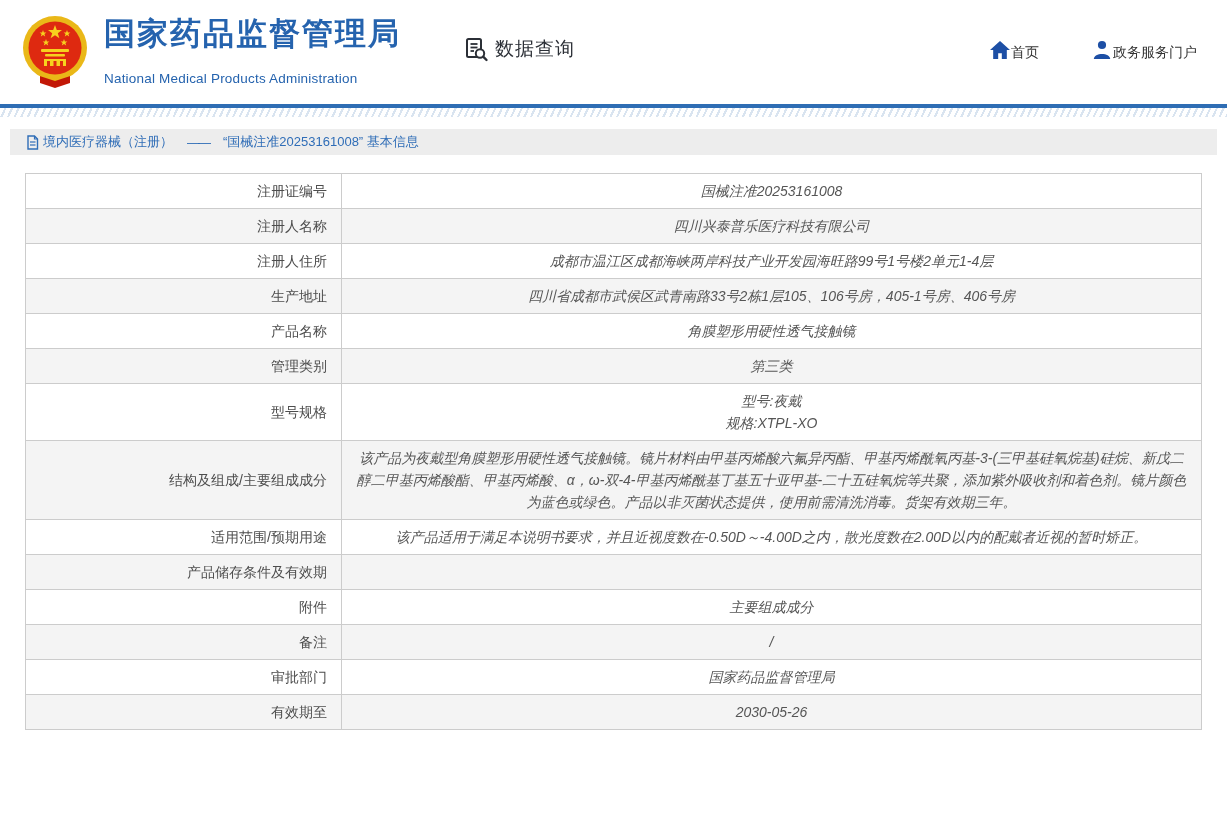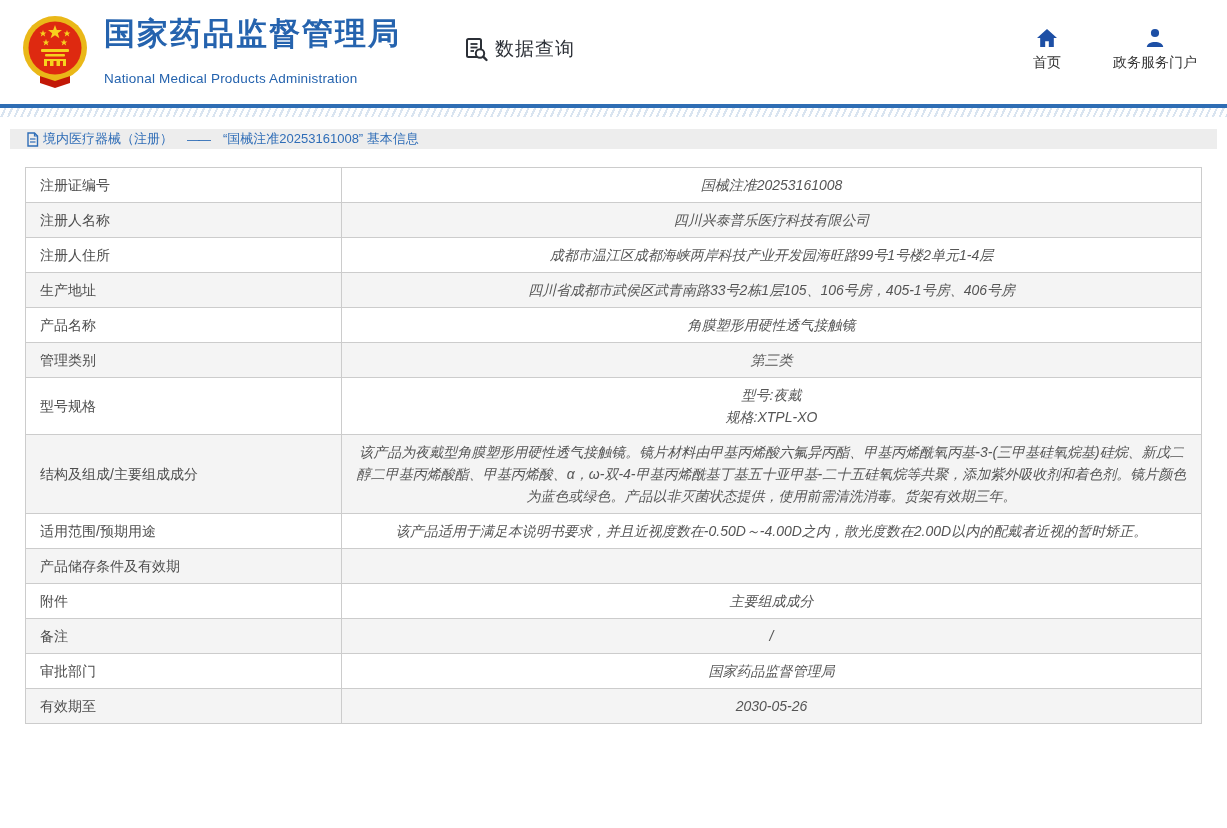--- a/index.html
+++ b/index.html
@@ -32,48 +32,48 @@
   .org-en{
     color:var(--brand-blue);font-size:13.5px;line-height:18px;margin-top:19px;letter-spacing:.2px;
   }
   .data-query{
     display:flex;align-items:flex-start;margin-left:62px;margin-top:-6px;cursor:pointer;
   }
   .data-query .dq-label{
     color:#2b2f36;font-size:19px;font-weight:500;letter-spacing:1px;margin-left:5px;
   }
   .top-nav{margin-left:auto;display:flex;gap:52px;align-items:flex-start;margin-top:-4px;}
-  .nav-item{display:flex;flex-direction:column;align-items:center;cursor:pointer;}
+  .nav-item{display:flex;align-items:center;cursor:pointer;}
   .nav-item .nav-label{color:var(--text-dark);font-size:14px;margin-top:6px;white-space:nowrap;}
   
   .blue-line{height:4px;background:var(--line-blue);}
   .stripe-band{
     height:9px;
     background:repeating-linear-gradient(115deg,#ffffff 0 4px,var(--stripe) 4px 6px);
   }
   
   .breadcrumb{
-    margin:12px 10px 0 10px;height:20px;background:#ededed;
+    margin:12px 10px 0 10px;height:26px;background:#ededed;
     display:flex;align-items:center;padding-left:16px;
     color:var(--link-blue);font-size:13px;
   }
   .breadcrumb .crumb-icon{margin-right:4px;display:flex;align-items:center;}
   .breadcrumb .sep{margin:0 14px;letter-spacing:-2px;}
   
   .reg-table-wrap{margin:18px 25px 0 25px;}
   table.reg-table{
     width:100%;border-collapse:collapse;table-layout:fixed;
     font-size:14px;
   }
   table.reg-table td{
     border:1px solid var(--border);
     padding:6px 14px;line-height:22px;vertical-align:middle;
   }
   td.cell-label{
-    width:316px;text-align:left;color:var(--text-label);padding-right:12px;
+    width:316px;text-align:right;color:var(--text-label);padding-right:12px;
   }
   td.cell-value{
     text-align:center;color:var(--text-value);white-space:pre-line;word-break:break-all;font-style:italic;
   }
   tr:nth-child(even){background:var(--row-alt);}
 </style>
 </head>
 <body>
 
 <div class="header">

